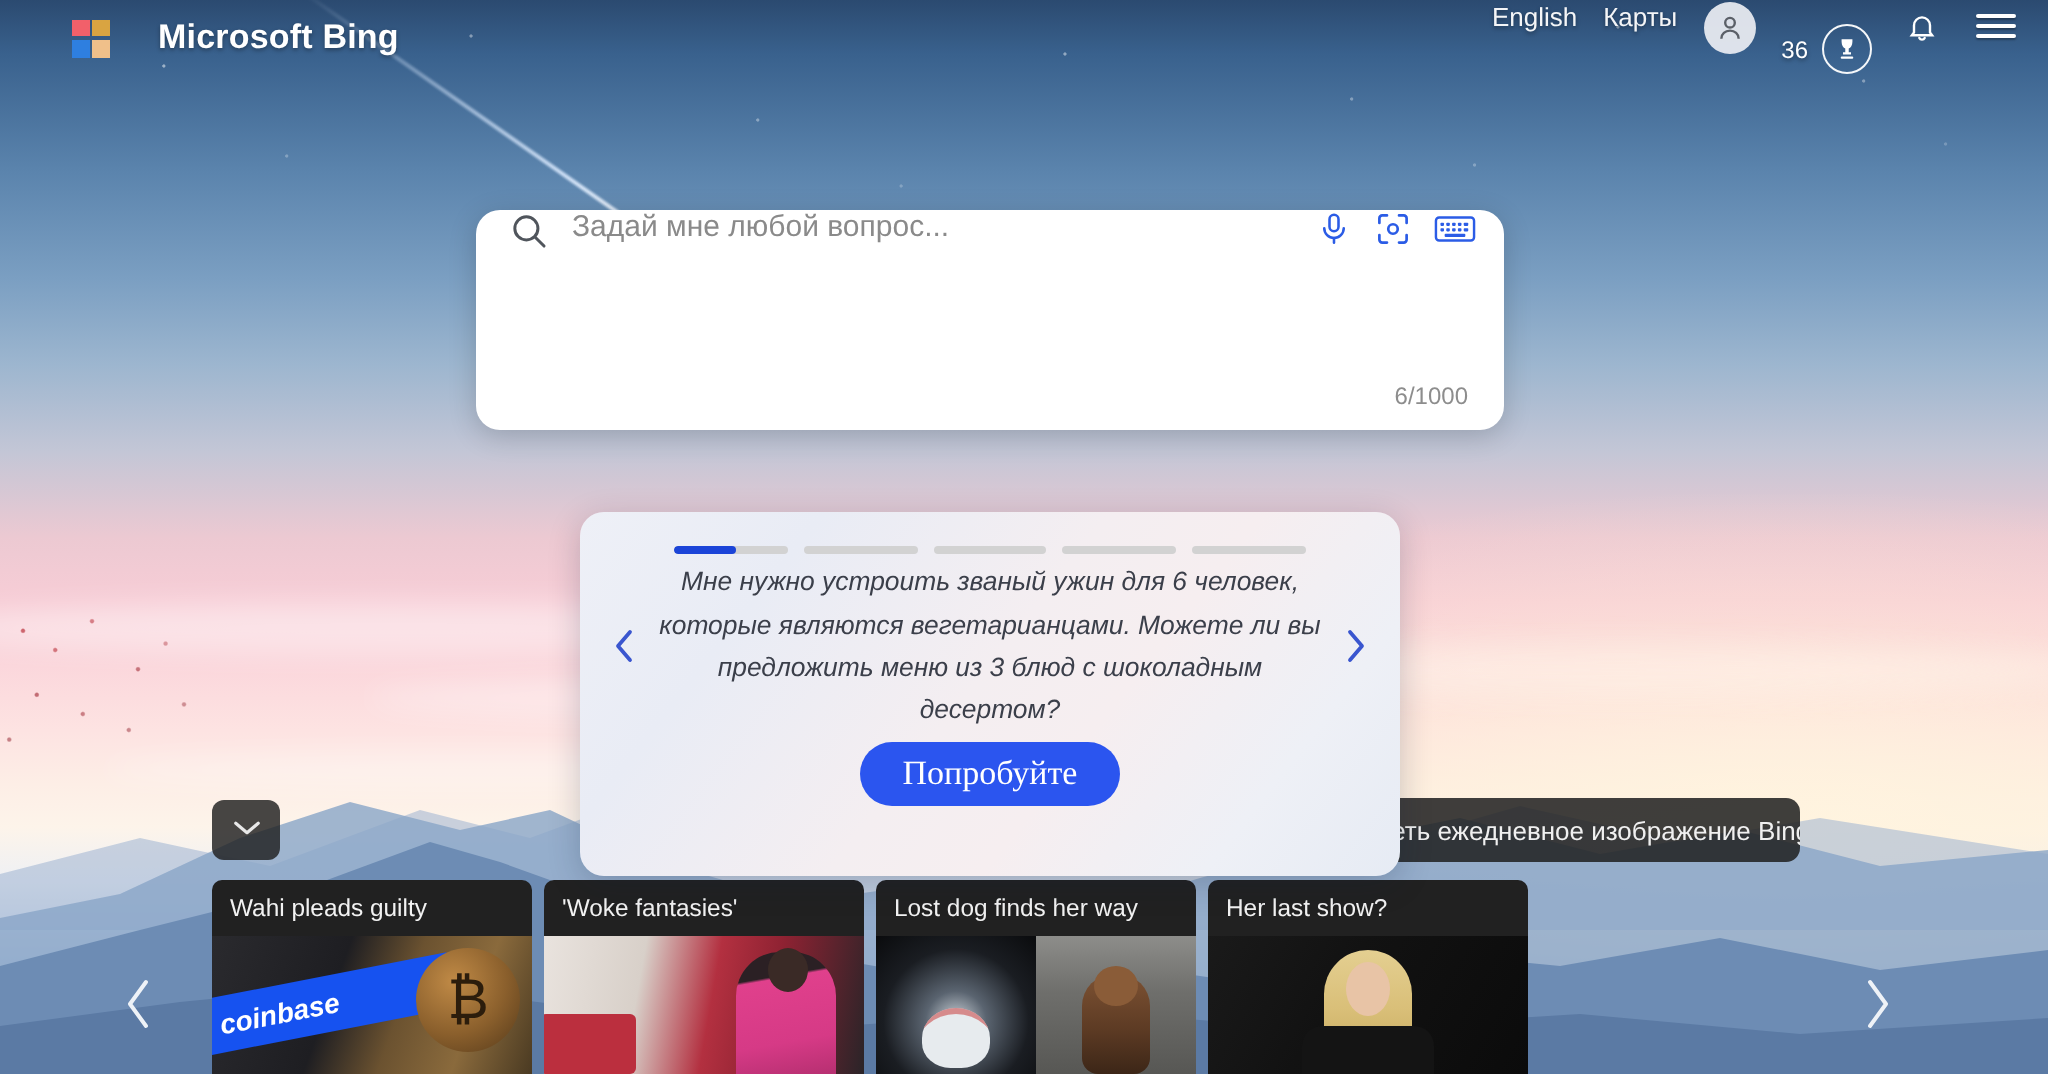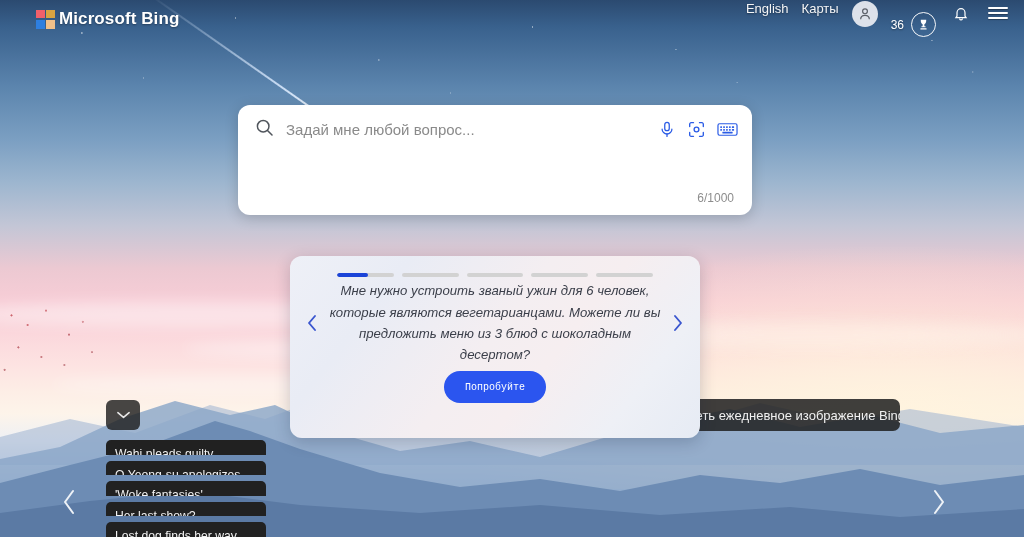--- a/index.html
+++ b/index.html
@@ -119,21 +119,21 @@
     height: 38px;
     display: flex;
     align-items: center;
     padding: 0 14px 0 36px;
     z-index: 30;
     color: #fff;
   }
   .brand {
     display: flex;
     align-items: center;
-    gap: 4px;
+    gap: 24px;
     cursor: pointer;
   }
   .ms-logo {
     width: 19px; height: 19px;
     display: grid;
     grid-template-columns: 1fr 1fr;
     grid-template-rows: 1fr 1fr;
     gap: 1.5px;
   }
   .ms-logo i { display: block; }
@@ -225,21 +225,21 @@
     position: absolute;
     left: 238px; top: 105px;
     width: 514px; height: 110px;
     background: #ffffff;
     border-radius: 12px;
     box-shadow: 0 3px 14px rgba(0,0,0,.18);
     z-index: 20;
   }
   .sb-row {
     display: flex;
-    align-items: center;
+    align-items: flex-start;
     height: 48px;
     padding: 0 14px 0 16px;
   }
   .sb-search-icon { flex: none; margin-right: 11px; }
   .sb-input {
     flex: 1;
     border: none;
     outline: none;
     font-family: "Liberation Sans", sans-serif;
     font-size: 15px;
@@ -307,22 +307,22 @@
   .card-buttons {
     display: flex;
     justify-content: center;
     gap: 13px;
     margin-top: 2px;
   }
   .btn {
     height: 32px;
     padding: 0 21px;
     border-radius: 18px;
-    font-size: 10px;
-    font-family: Liberation Mono, monospace;
+    font-size: 17px;
+    font-family: Liberation Serif, serif;
     display: flex; align-items: center; justify-content: center;
     cursor: pointer;
     border: none;
     white-space: nowrap;
   }
   .btn-primary { background: #2b55ef; color: #fff; }
   .btn-secondary { background: #fff; color: #2b55ef; border: 1.4px solid #2b55ef; }
 
   
   #collapse-btn {
@@ -354,21 +354,20 @@
     white-space: nowrap;
   }
 
   #news-strip {
     position: absolute;
     left: 106px; top: 440px;
     width: 812px; height: 97px;
     display: flex;
     gap: 6px;
     z-index: 16;
-    flex-direction: column;
   }
   .news-card {
     width: 160px;
     height: 97px;
     background: #212121;
     border-radius: 5px 5px 0 0;
     overflow: hidden;
     cursor: pointer;
     position: relative;
   }
@@ -709,57 +708,48 @@
   <span>Хотите увидеть ежедневное изображение Bing?</span>
 </div>
 
 <div id="news-strip">
 
   <div class="news-card">
     <div class="news-title">Wahi pleads guilty</div>
     <div class="news-thumb th-coinbase"></div>
   </div>
 
-  <div class="news-card">
-    <div class="news-title">O Yeong-su apologizes</div>
-    <div class="news-thumb th-yeongsu">
-      <span class="bg1"></span>
-        <span class="bg2"></span>
-      <span class="face"></span>
-        <span class="body"></span>
-    </div>
-  </div>
 
   <div class="news-card">
     <div class="news-title">'Woke fantasies'</div>
     <div class="news-thumb th-woke">
       <span class="podium"></span>
         <span class="person"></span>
         <span class="head"></span>
-    </div>
-  </div>
-
-  <div class="news-card">
-    <div class="news-title">Her last show?</div>
-    <div class="news-thumb th-herlast">
-      <span class="hair"></span>
-        <span class="face2"></span>
-        <span class="suit"></span>
     </div>
   </div>
 
   <div class="news-card">
     <div class="news-title">Lost dog finds her way</div>
     <div class="news-thumb th-lostdog">
       <span class="half-l"></span>
       <span class="half-r">
           <span class="dog"></span>
         </span>
     </div>
   </div>
+
+  <div class="news-card">
+    <div class="news-title">Her last show?</div>
+    <div class="news-thumb th-herlast">
+      <span class="hair"></span>
+        <span class="face2"></span>
+        <span class="suit"></span>
+    </div>
+  </div>
 </div>
 
 <div class="carousel-arrow" id="news-prev">
   <svg width="18" height="28" viewBox="0 0 18 28" fill="none" stroke="#eef2f7" stroke-width="2" stroke-linecap="round" stroke-linejoin="round">
     <path d="M13 3 L5 14 L13 25"></path>
   </svg>
 </div>
 
 <div class="carousel-arrow" id="news-next">
   <svg width="18" height="28" viewBox="0 0 18 28" fill="none" stroke="#eef2f7" stroke-width="2" stroke-linecap="round" stroke-linejoin="round">

